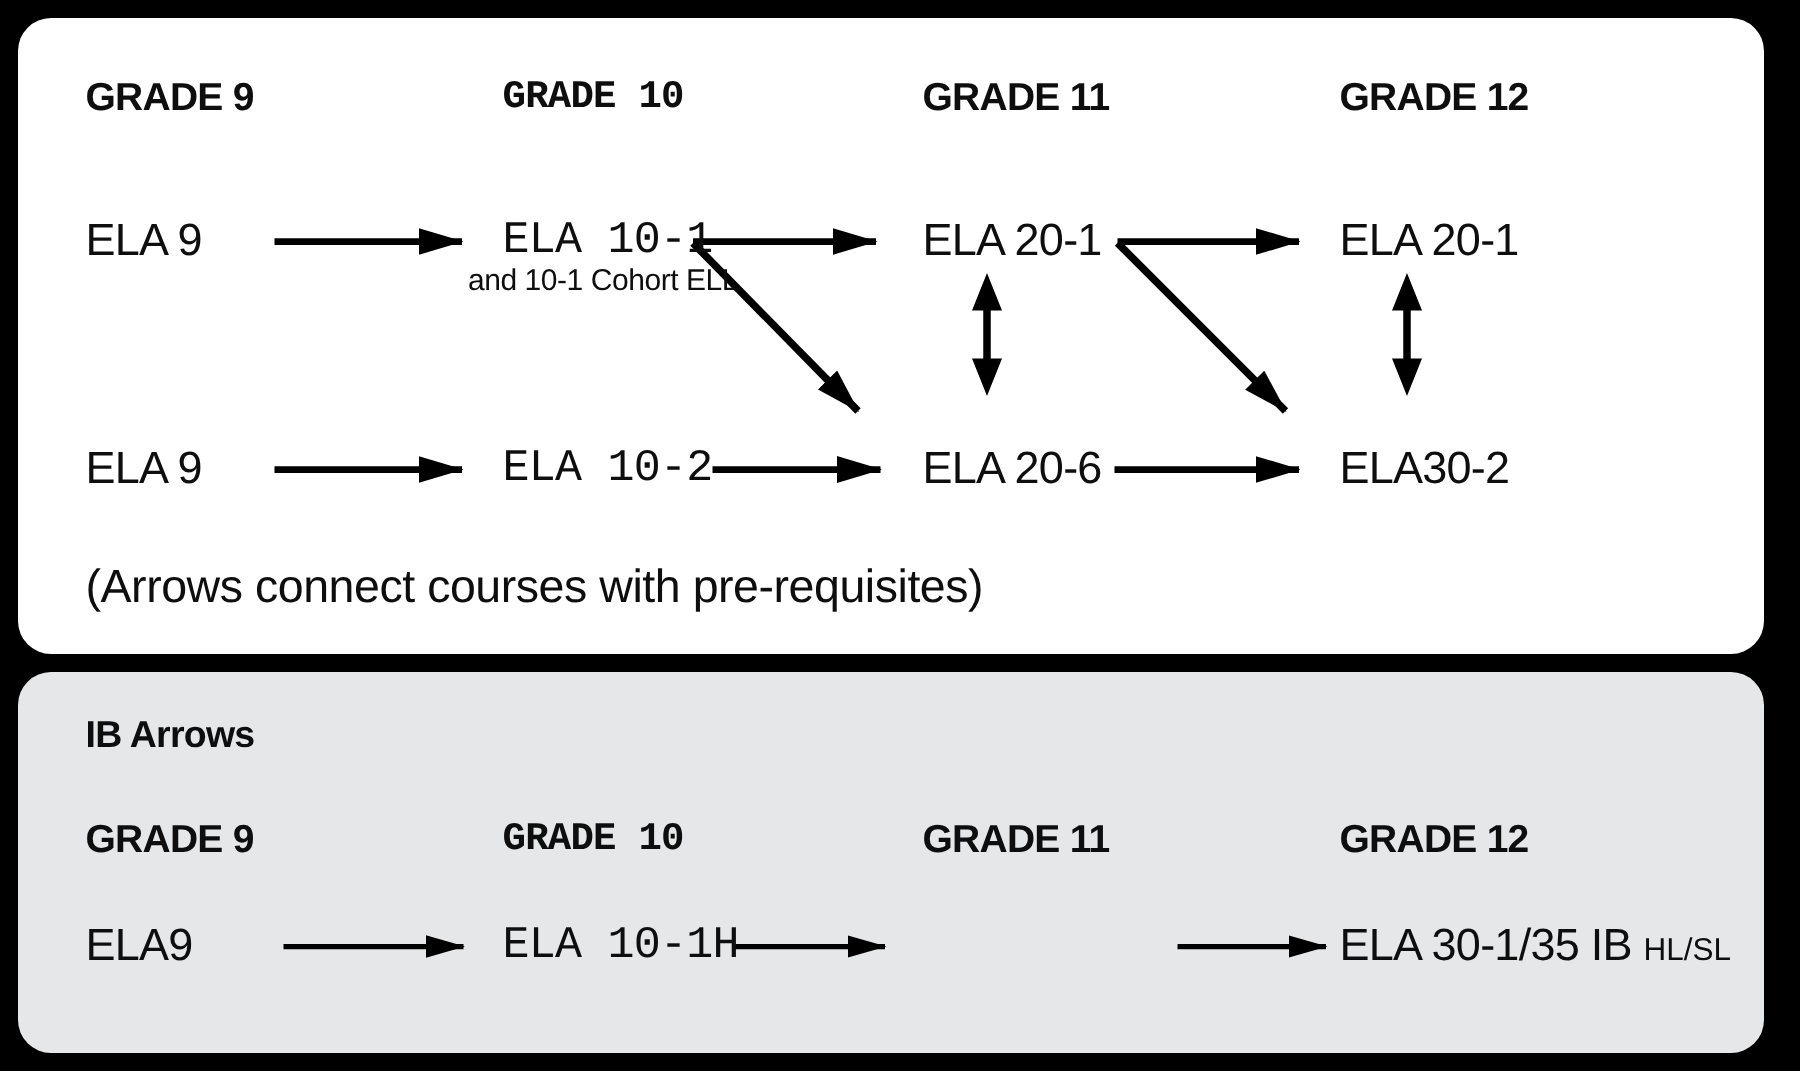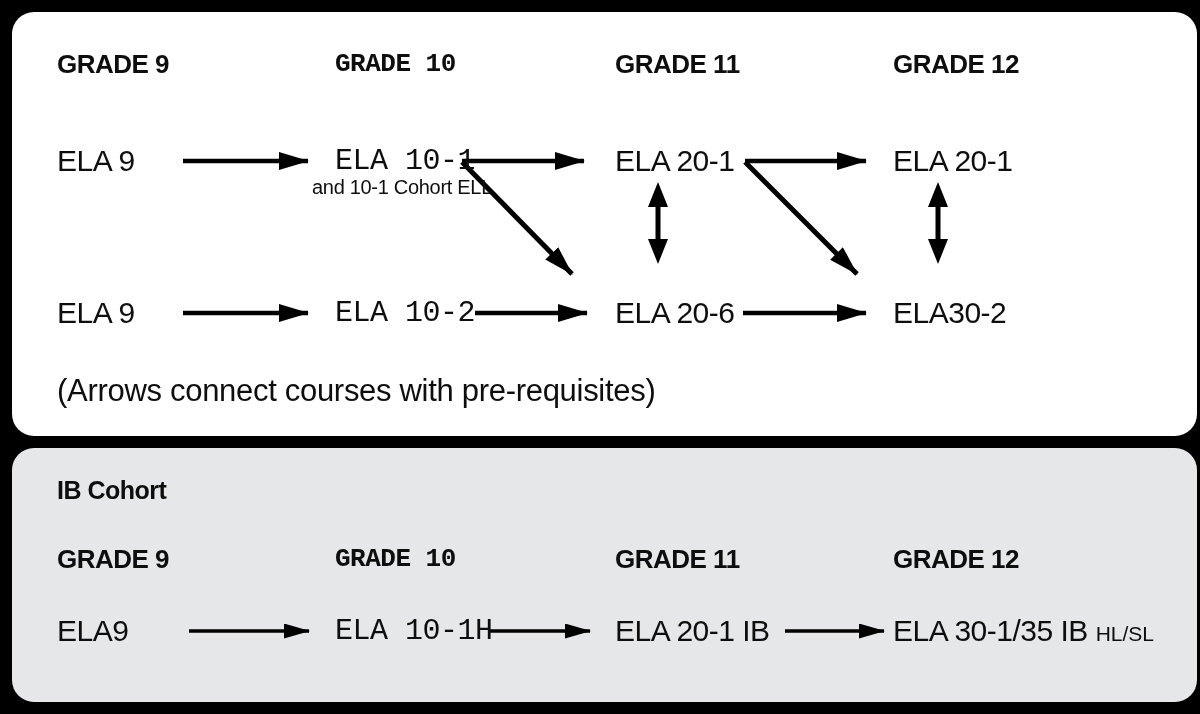--- a/index.html
+++ b/index.html
@@ -9,21 +9,20 @@
     font-family:"Liberation Sans","DejaVu Sans",sans-serif;
     color:#0e0e0e;
     position:relative;
     overflow:hidden;
   }
   .panel{
     position:absolute;
     left:12px;
     width:1164px;
     border-radius:22px;
-    padding-left:21px;
   }
   .panel-top{
     top:12px;height:424px;
     background:#ffffff;
   }
   .panel-ib{
     top:448px;height:254px;
     background:#e6e7e8;
   }
   .arrows{
@@ -135,27 +134,26 @@
     <defs>
       <marker id="ahs" markerUnits="userSpaceOnUse" markerWidth="26" markerHeight="15" refX="25" refY="7.5" orient="auto">
         <path d="M0,0 L26,7.5 L0,15 Z" fill="#000"></path>
       </marker>
     </defs>
     <line x1="177" y1="183" x2="297" y2="183" stroke="#000" stroke-width="3.5" marker-end="url(#ahs)"></line>
     <line x1="477" y1="183" x2="578" y2="183" stroke="#000" stroke-width="3.5" marker-end="url(#ahs)"></line>
     <line x1="773" y1="183" x2="872" y2="183" stroke="#000" stroke-width="3.5" marker-end="url(#ahs)"></line>
   </svg>
 
-  <div class="ib-title" style="left:45px;top:27px;">IB Cohort</div>
+  <div class="ib-title" style="left:45px;top:27px;">IB Arrows</div>
 
   <div class="hdr hdr-row-ib c1">GRADE 9</div>
   <div class="hdr hdr-row-ib c2">GRADE 10</div>
   <div class="hdr hdr-row-ib c3">GRADE 11</div>
   <div class="hdr hdr-row-ib c4">GRADE 12</div>
 
   <div class="course row-ib c1">ELA9</div>
   <div class="course row-ib c2">ELA 10-1H</div>
-  <div class="course row-ib c3">ELA 20-1 IB</div>
   <div class="course row-ib c4">
     <span>ELA 30-1/35 IB</span>
     <span class="suffix-sm">HL/SL</span>
   </div>
 </section>
 
 </body></html>

